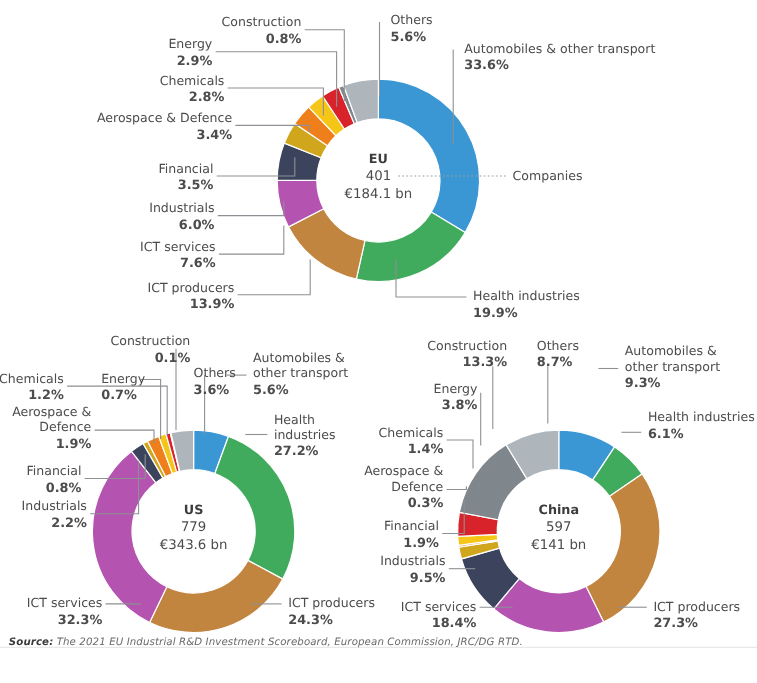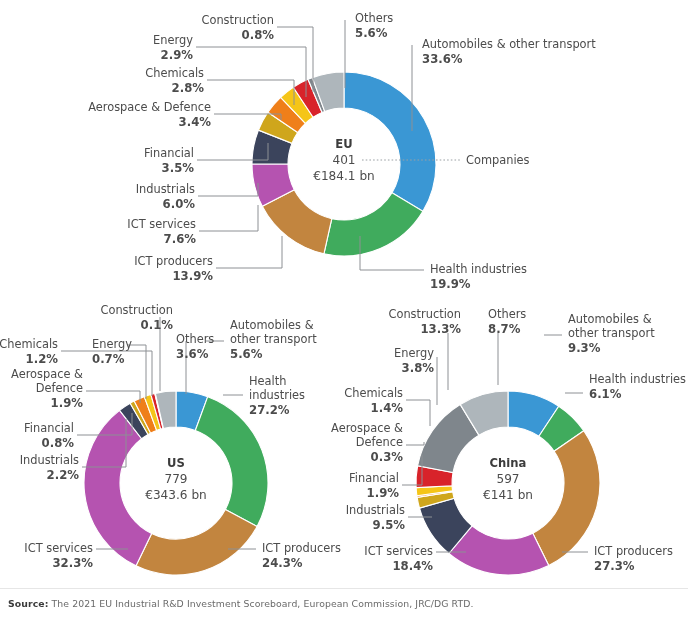--- a/index.html
+++ b/index.html
@@ -26,23 +26,24 @@
   .dotline{stroke:#9aa0a4;stroke-width:1;stroke-dasharray:1.6 2.1;fill:none;}
 
   text{font-family:"DejaVu Sans", sans-serif;fill:#4c4c4c;}
   .lbl{font-size:11.4px;fill:#4c4c4c;}
   .pct{font-size:11.7px;font-weight:bold;}
   .ctr-name{font-size:11.6px;font-weight:bold;fill:#3c3c3c;}
   .ctr-num{font-size:12.1px;fill:#4c4c4c;}
   .companies{font-size:11.4px;fill:#4c4c4c;}
 
   .source{
-    position:absolute;left:8px;top:598px;
+    position:absolute;left:8px;top:578px;
     font-size:9.3px;color:#6a6a6a;
     letter-spacing:.01em;
+    font-style:italic;
   }
   .source b{color:#3b3b3b;font-weight:bold;}
   .rule{position:absolute;left:0;top:588px;width:688px;height:1px;background:#e6e6e6;}
 </style>
 </head>
 <body>
 
 <div class="canvas">
 
   <div class="chart-block" id="eu-block">

